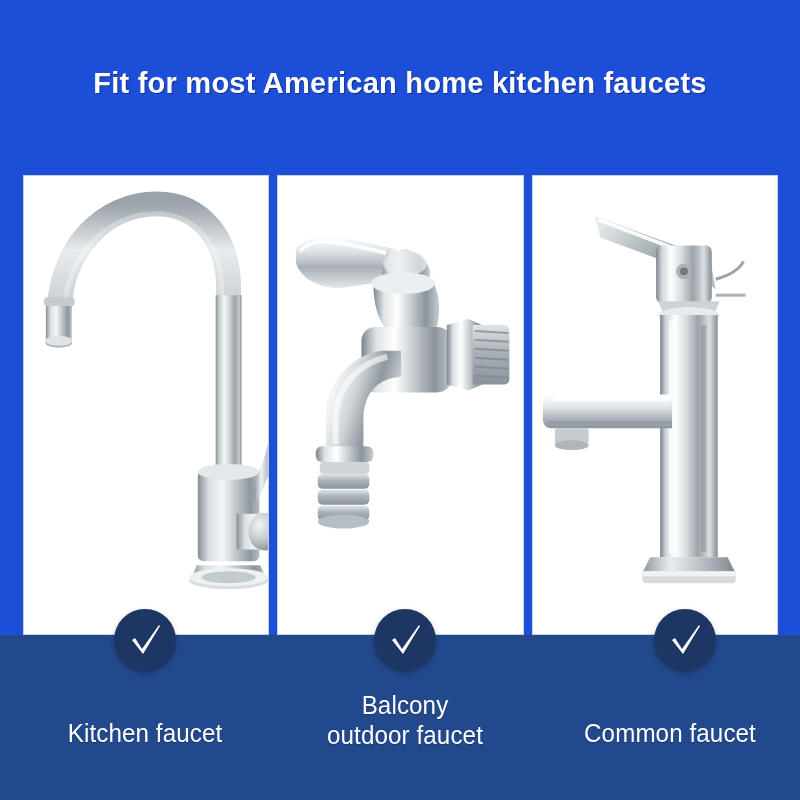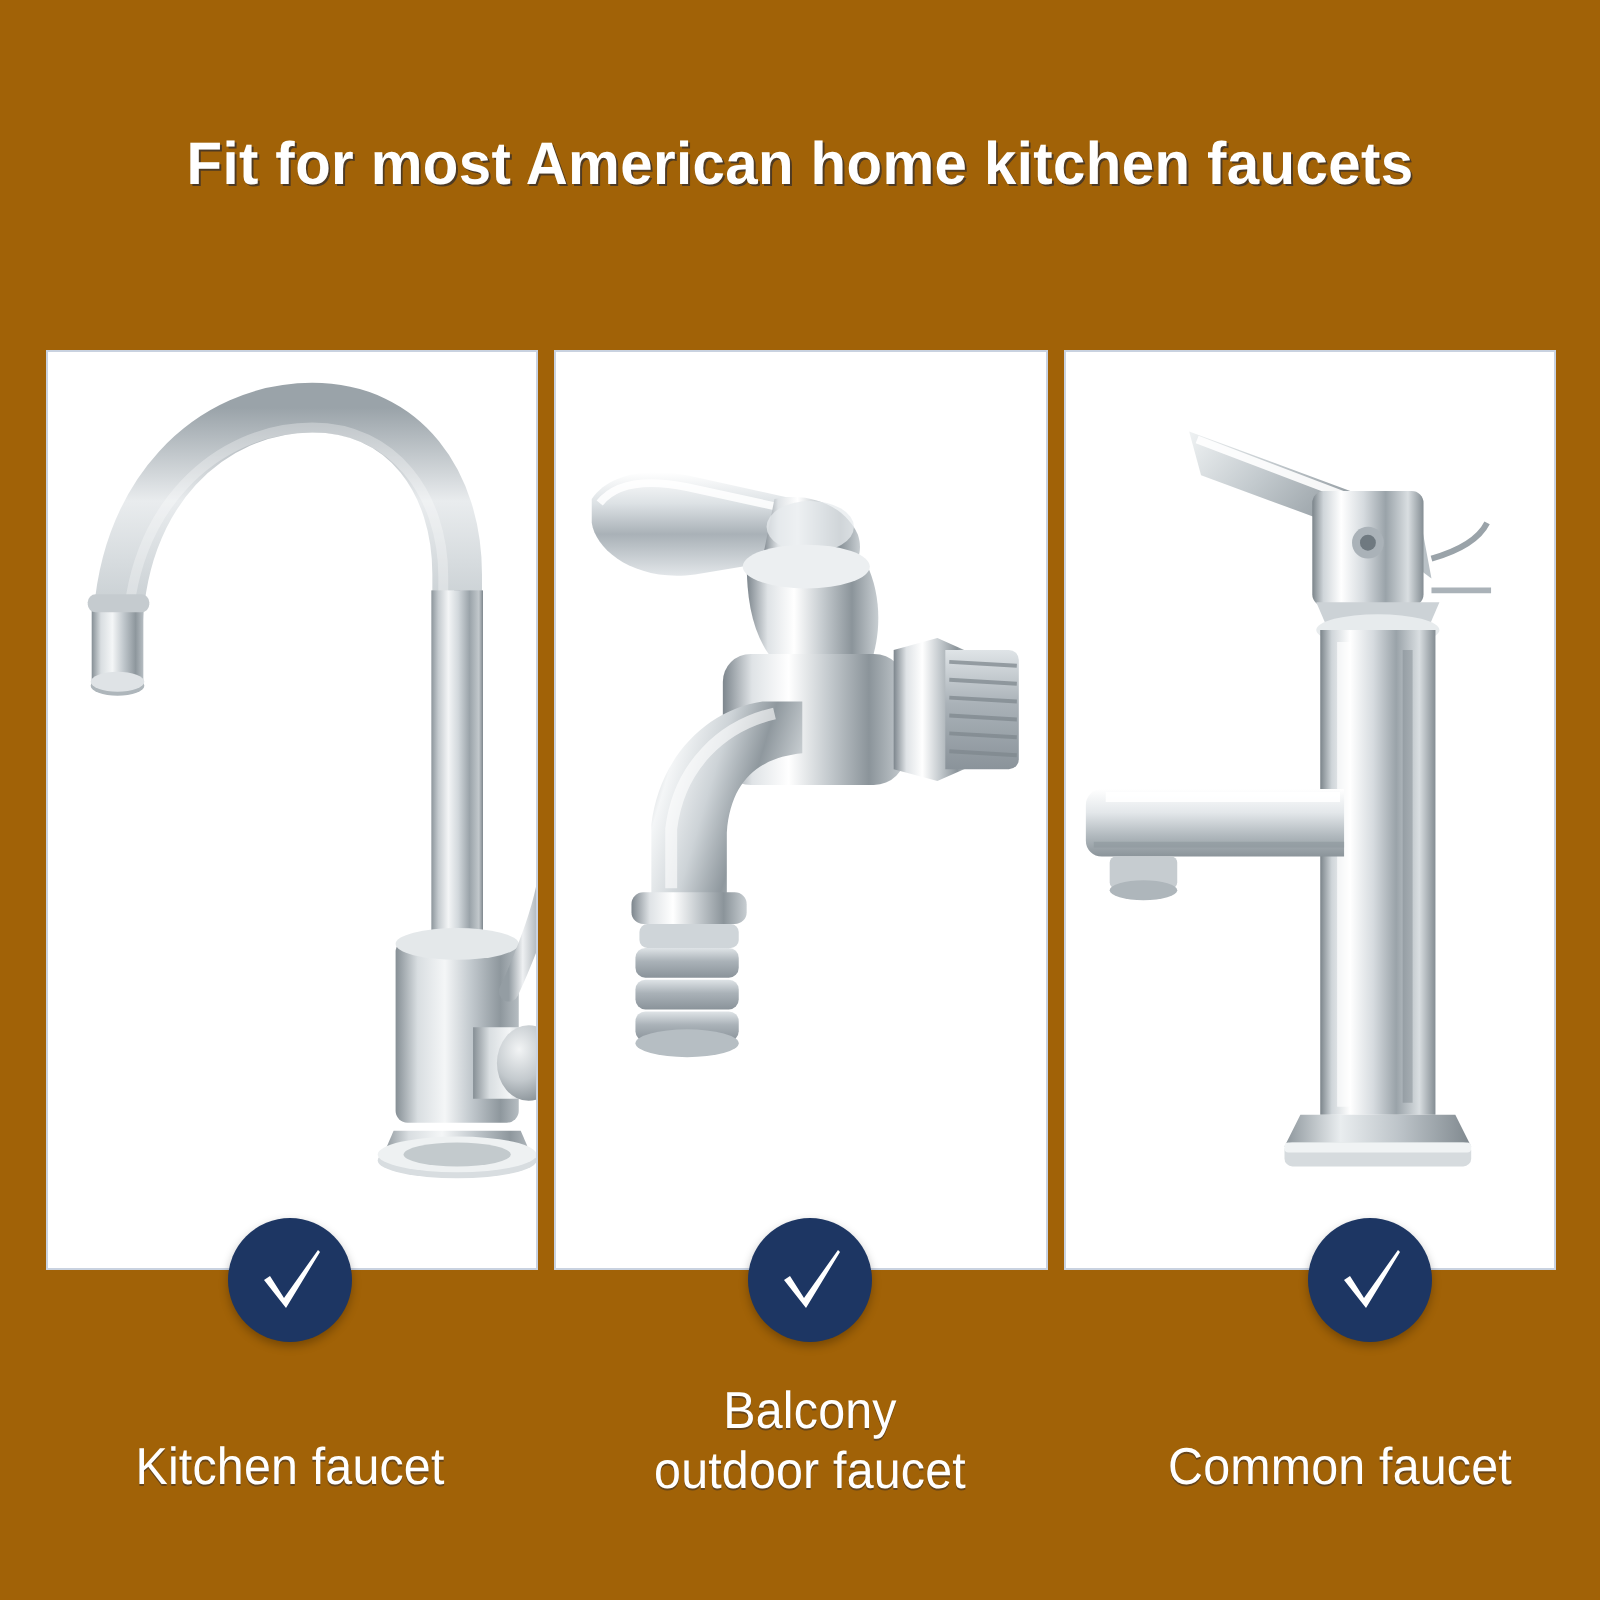--- a/index.html
+++ b/index.html
@@ -10,22 +10,22 @@
     width: 800px;
     height: 800px;
     overflow: hidden;
     background: #23498d;
     font-family: "Liberation Sans", sans-serif;
     -webkit-font-smoothing: antialiased;
   }
   .page {
     position: relative;
     width: 800px;
-    height: 800px;
-    background: #a16207;
+    height: 635px;
+    background: #1d4ed8;
   }
 
   
   .headline {
     position: absolute;
     left: 0;
     top: 66px;
     width: 800px;
     text-align: center;
     color: #ffffff;

